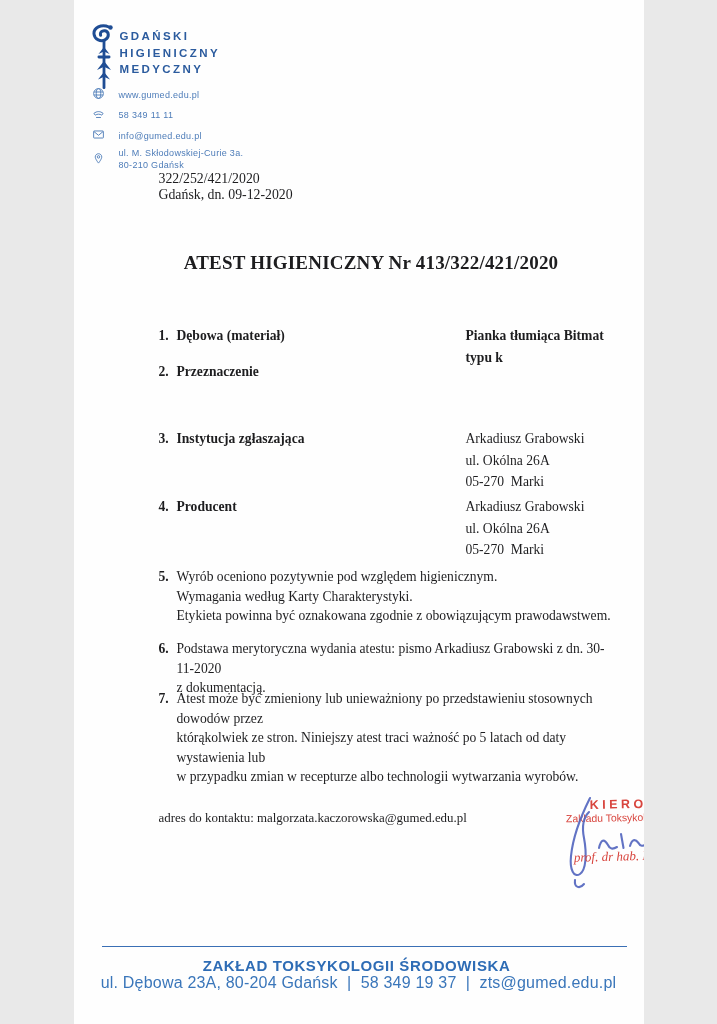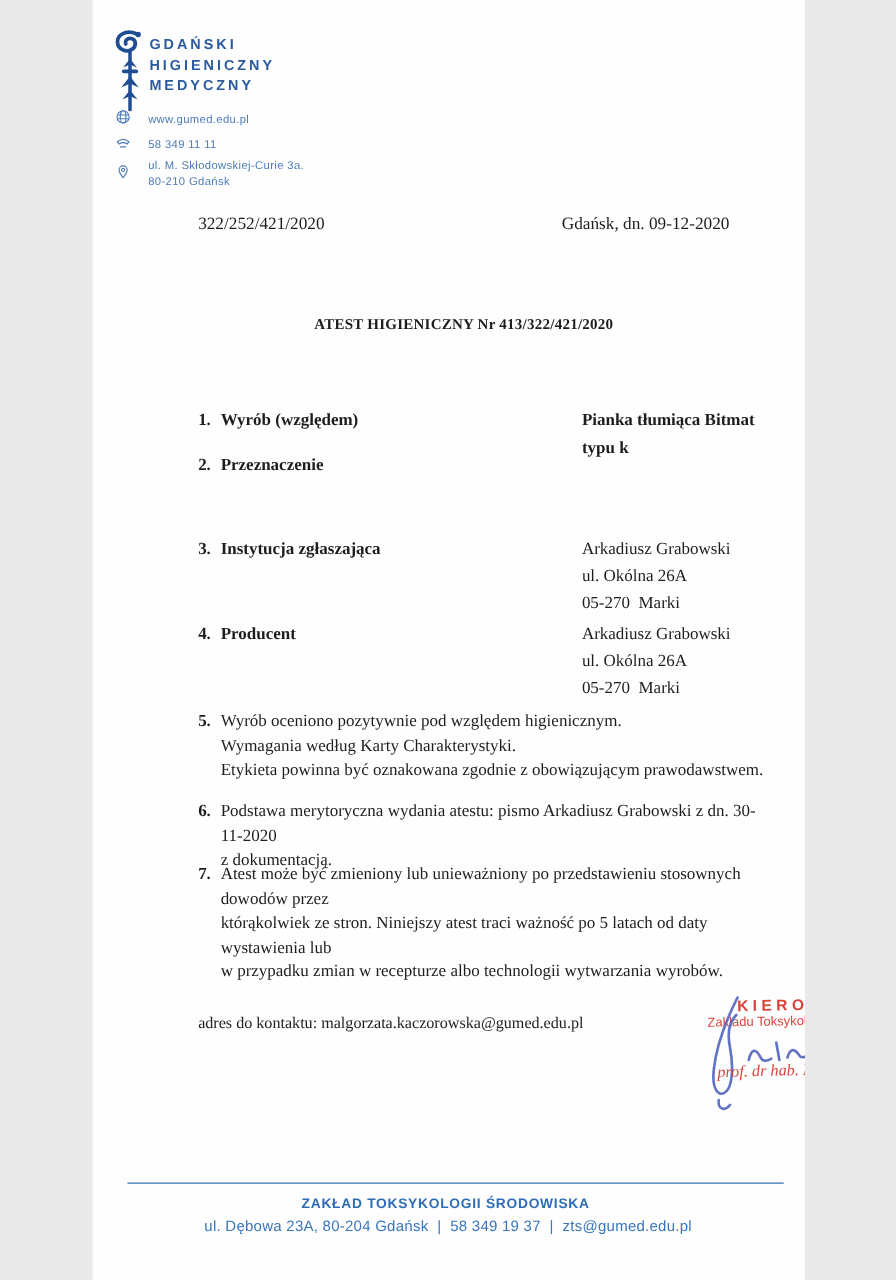--- a/index.html
+++ b/index.html
@@ -17,24 +17,24 @@
     font-size:11.5px; letter-spacing:2.4px; line-height:16.5px; color:#2b5b9e;
   }
   .contacts { position:absolute; left:18px; top:84px; list-style:none; }
   .contact-row { display:flex; align-items:center; min-height:20.5px;
     font-family:"Liberation Sans", sans-serif; font-size:9px; letter-spacing:.3px;
     color:#4d7cb8; }
   .contact-row .cicon { width:13px; height:13px; margin-right:14px; flex:0 0 13px; margin-top:-1px; }
   .contact-row .ctext { line-height:12.5px; padding-top:1px; }
   
   .ref-row { position:absolute; left:85px; right:60px; top:171px;
-    display:flex; justify-content:space-between; font-size:13.8px; }
+    display:flex; justify-content:space-between; font-size:13.8px;flex-direction:column; }
   
   .doc-title { position:absolute; left:85px; right:60px; top:252px;
-    text-align:center; font-size:12px; font-weight:bold; letter-spacing:.2px; }
+    text-align:center; font-size:19px; font-weight:bold; letter-spacing:.2px; }
   
   .item { position:absolute; left:85px; right:30px; display:flex; line-height:21.5px; font-size:13.6px; }
   .item .label-col { width:307px; font-weight:bold; position:relative; padding-left:18px; }
   .item .label-col .num { position:absolute; left:0; top:0; }
   .item .value-col { flex:1; }
   .val-line, .lbl-line { white-space:pre-wrap; }
   .value-bold { font-weight:bold; }
   .item1 { top:325px; } .item2 { top:361px; } .item3 { top:428px; } .item4 { top:496px; }
   
   .para { position:absolute; left:103px; right:28px; line-height:19.6px; font-size:13.6px; }
@@ -48,24 +48,24 @@
   .stamp-title { font-family:"Liberation Sans", sans-serif; font-weight:bold;
     font-size:12.5px; letter-spacing:3.5px; }
   .stamp-sub { font-family:"Liberation Sans", sans-serif; font-size:10.4px; margin-top:1px; }
   .stamp-signer { position:absolute; left:475px; top:848px; width:186px; text-align:center;
     color:#d8453e; font-style:italic; font-size:13px; transform:rotate(-1.5deg); }
   .signature { position:absolute; left:468px; top:792px; }
   
   .footer-rule { position:absolute; left:28px; right:17px; top:946px; height:1px;
     background:#3a6fb5; }
   .footer-dept { position:absolute; left:0; right:4px; top:957px; text-align:center;
-    font-family:"Liberation Sans", sans-serif; font-weight:bold; font-size:11px;
+    font-family:"Liberation Sans", sans-serif; font-weight:bold; font-size:15px;
     letter-spacing:.6px; color:#2e6cb5; }
   .footer-addr { position:absolute; left:0; right:0; top:974px; text-align:center;
-    font-family:"Liberation Sans", sans-serif; font-size:12px; letter-spacing:.2px;
+    font-family:"Liberation Sans", sans-serif; font-size:16px; letter-spacing:.2px;
     color:#3a76ba; }
 </style>
 </head>
 <body>
 
 <div class="page">
 
   <svg class="logo" width="30" height="70" viewBox="0 0 30 70">
     <g stroke="#1f4d94" fill="none" stroke-width="3" stroke-linecap="round">
       <path d="M20 4 C 12 0.5, 4.5 5, 5 11 C 5.5 16.5, 12 19.5, 16.5 16.5 C 20.5 14, 20 8.5, 16 7.8 C 12.8 7.3, 10.8 9.6, 11.6 12.2"></path>
@@ -97,41 +97,48 @@
     </li>
     <li class="contact-row">
       <svg class="cicon" viewBox="0 0 24 24" fill="none" stroke="#4d7cb8" stroke-width="1.7">
         <path d="M3.5 10 C 9 5.5, 15 5.5, 20.5 10 L18 13.2 C 14.2 10.8, 9.8 10.8, 6 13.2 Z"></path>
         <path d="M7.5 17.5 h9"></path>
       </svg>
       <span class="ctext">58 349 11 11</span>
     </li>
     <li class="contact-row">
       <svg class="cicon" viewBox="0 0 24 24" fill="none" stroke="#4d7cb8" stroke-width="1.7">
+        <rect x="3" y="5.5" width="18" height="13" rx="1"></rect>
+        <path d="M3.6 6.6 L12 13.5 L20.4 6.6"></path>
+      </svg>
+      <span class="ctext">info@gumed.edu.pl</span>
+    </li>
+    <li class="contact-row">
+      <svg class="cicon" viewBox="0 0 24 24" fill="none" stroke="#4d7cb8" stroke-width="1.7">
         <path d="M12 3.2 C8.6 3.2 6 5.9 6 9.1 C6 13 12 20.5 12 20.5 C12 20.5 18 13 18 9.1 C18 5.9 15.4 3.2 12 3.2 Z"></path>
         <circle cx="12" cy="9" r="2.3"></circle>
       </svg>
       <span class="ctext">
         <span>ul. M. Skłodowskiej-Curie 3a.</span><br>
         <span>80-210 Gdańsk</span>
       </span>
     </li>
   </ul>
 
   <div class="ref-row">
     <span>322/252/421/2020</span>
     <span>Gdańsk, dn. 09-12-2020</span>
   </div>
 
   <h1 class="doc-title">ATEST HIGIENICZNY Nr 413/322/421/2020</h1>
 
   <div class="item item1">
     <div class="label-col">
       <span class="num">1.</span>
-      <div class="lbl-line">Wyrób (względem)</div>
+      <div class="lbl-line">Dębowa (materiał)</div>
     </div>
     <div class="value-col value-bold">
       <div class="val-line">Pianka tłumiąca Bitmat typu k</div>
     </div>
   </div>
 
   <div class="item item2">
     <div class="label-col">
       <span class="num">2.</span>
       <div class="lbl-line">Przeznaczenie</div>

